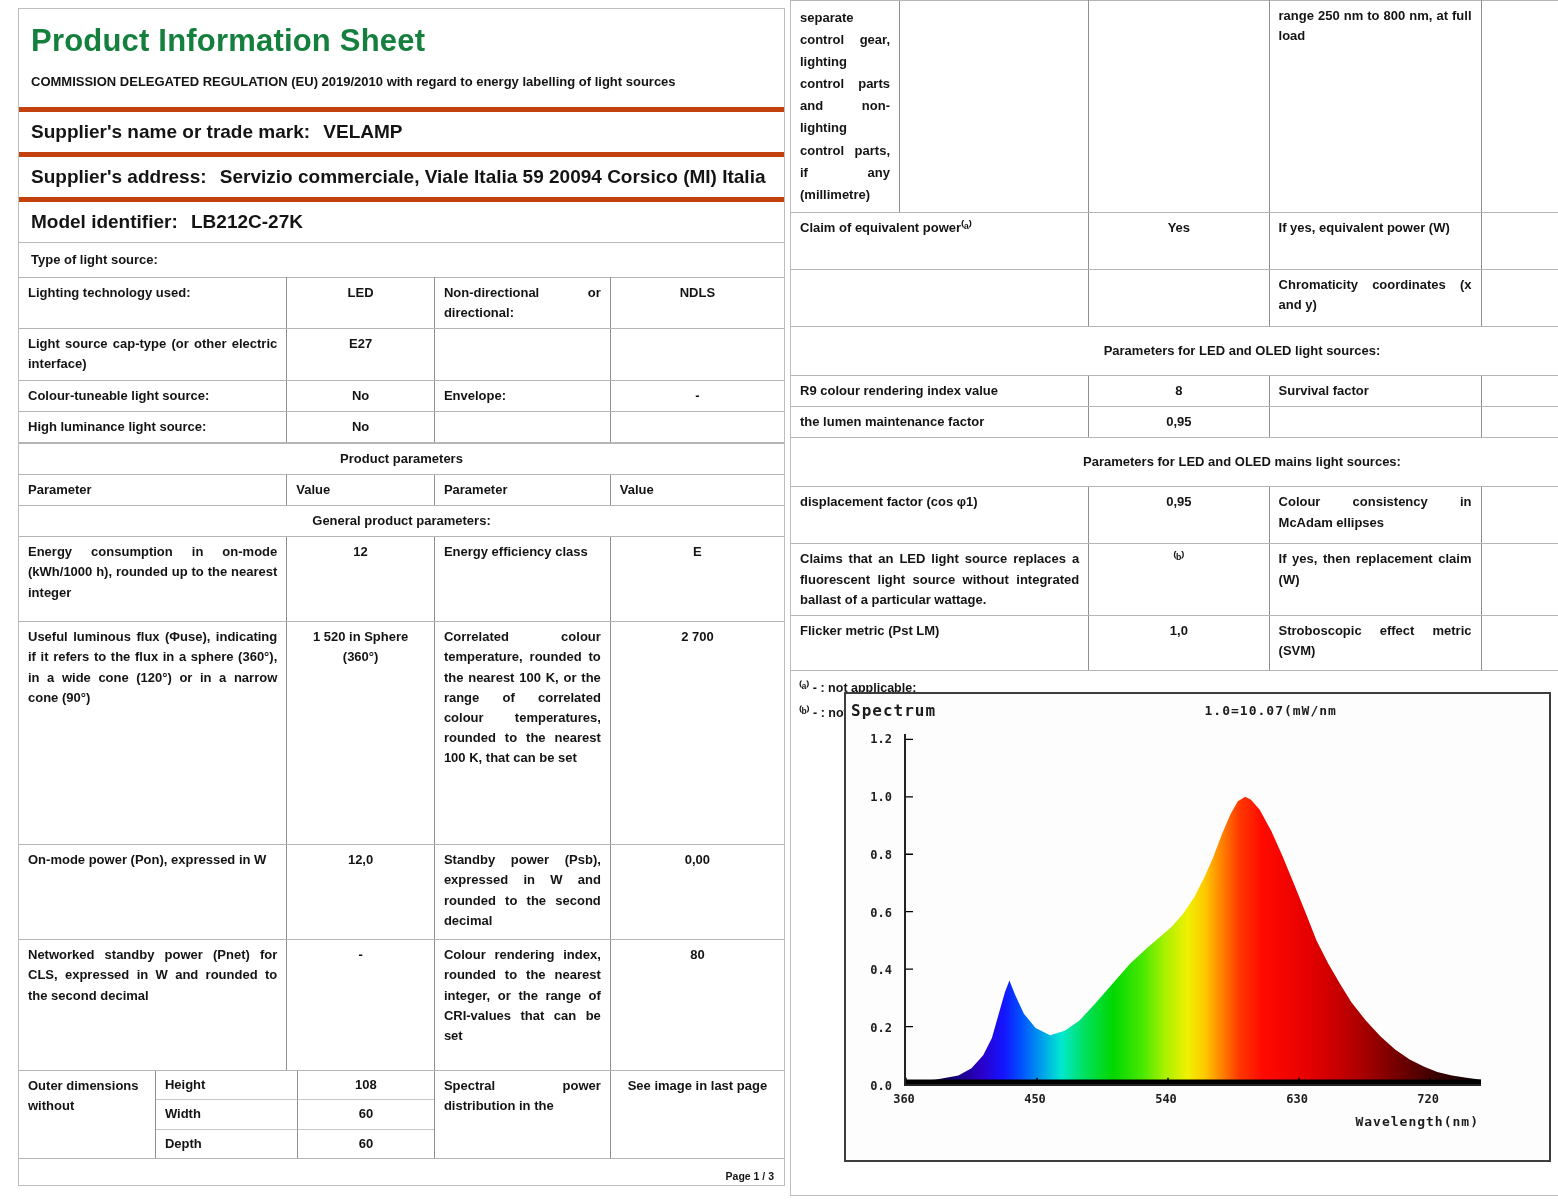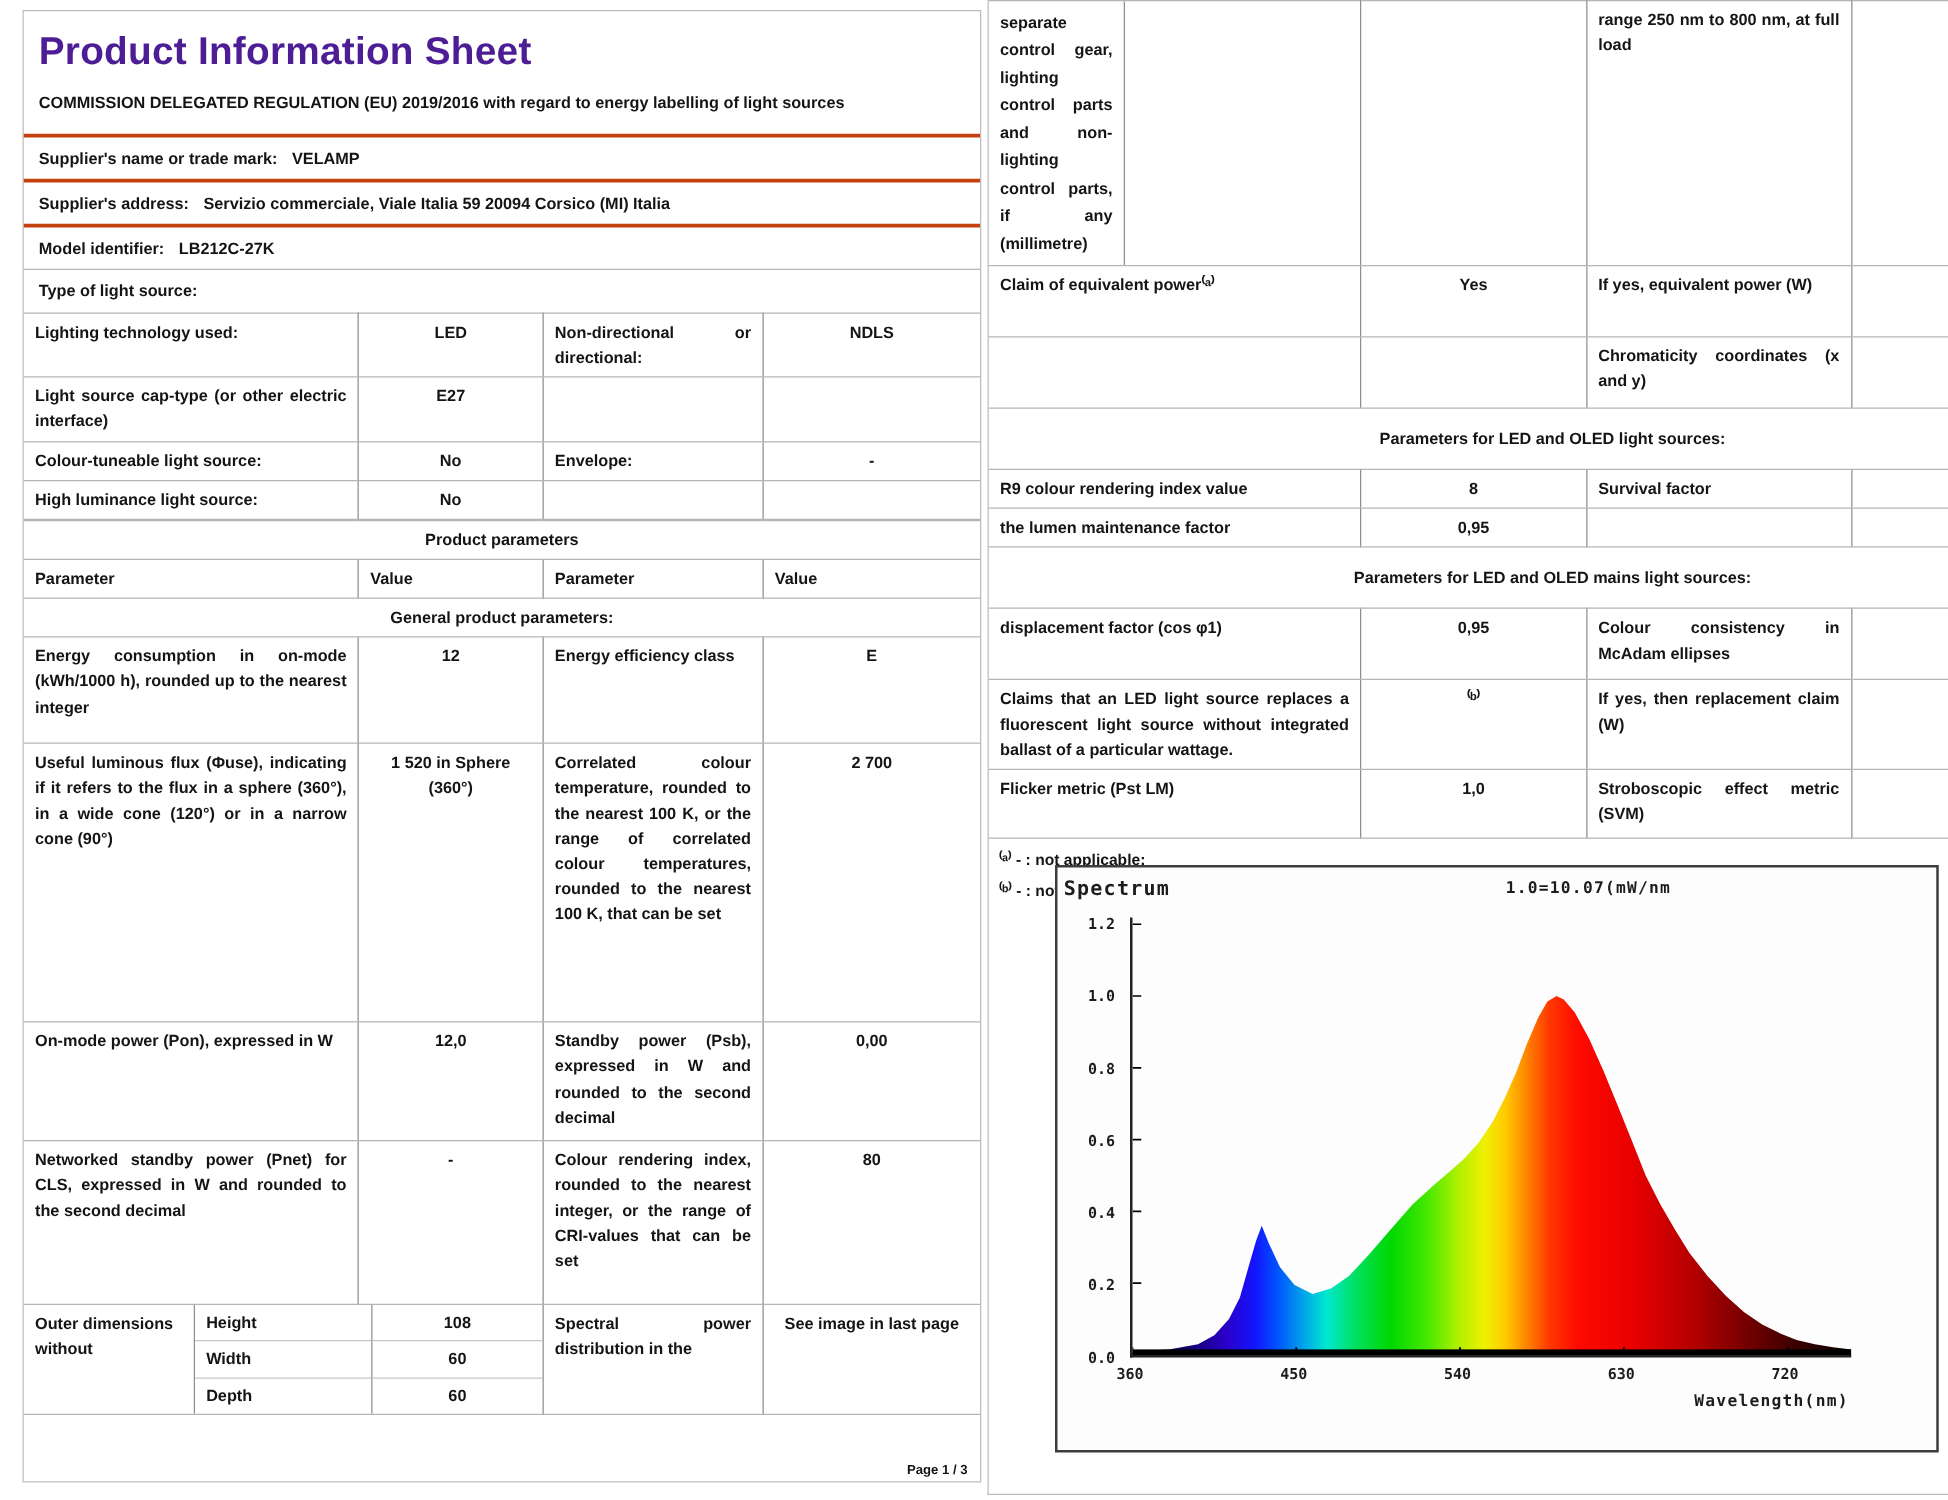--- a/index.html
+++ b/index.html
@@ -2,23 +2,23 @@
 <html><head>
 <meta charset="utf-8">
 <style>
   html,body{margin:0;padding:0;background:#ffffff;width:1558px;height:1200px;overflow:hidden;
     font-family:"Liberation Sans",sans-serif;-webkit-font-smoothing:antialiased;}
   .page{position:absolute;background:#fff;border:1px solid #bdbdbd;box-sizing:border-box;color:#141414;}
   #page1{left:18px;top:8px;width:767px;height:1178px;}
   #page2{left:790px;top:0px;width:904px;height:1196px;border-top:none;}
 
   
-  .doc-title{color:#4c1d95;font-size:31px;font-weight:bold;padding:14px 12px 4px 12px;letter-spacing:.2px;}
+  .doc-title{color:#15803d;font-size:31px;font-weight:bold;padding:14px 12px 4px 12px;letter-spacing:.2px;}
   .regulation{font-size:13px;font-weight:bold;line-height:2.0;padding:6px 14px 12px 12px;text-align:justify;}
-  .info-row{border-top:3px solid #c2410c;padding:9px 12px;font-size:13px;font-weight:bold;}
+  .info-row{border-top:5px solid #c2410c;padding:9px 12px;font-size:19px;font-weight:bold;}
   .info-row .lbl{margin-right:8px;}
   .type-heading{border-top:1px solid #b9b9b9;padding:9px 12px 10px 12px;font-size:13px;font-weight:bold;}
 
   
   table{border-collapse:collapse;width:100%;table-layout:fixed;}
   td{border-left:1px solid #8f8f8f;border-right:1px solid #8f8f8f;
      border-top:1px solid #b5b5b5;border-bottom:1px solid #b5b5b5;
      padding:5px 9px;font-size:13px;font-weight:bold;vertical-align:top;line-height:1.55;
      overflow:hidden;word-wrap:break-word;}
   td:first-child{border-left:none;} td:last-child{border-right:none;}
@@ -67,21 +67,21 @@
   .x-ticks{position:absolute;left:58px;top:396px;width:575px;height:16px;overflow:visible;}
   .xtick{position:absolute;transform:translateX(-50%);font-size:12px;font-weight:bold;top:2px;}
   .xlabel{position:absolute;left:58px;top:420px;width:575px;text-align:right;
      font-size:13px;font-weight:bold;letter-spacing:1px;}
 </style>
 </head>
 <body>
 
 <div class="page" id="page1">
   <div class="doc-title">Product Information Sheet</div>
-  <div class="regulation">COMMISSION DELEGATED REGULATION (EU) 2019/2016 with regard to energy labelling of light sources</div>
+  <div class="regulation">COMMISSION DELEGATED REGULATION (EU) 2019/2010 with regard to energy labelling of light sources</div>
 
   <div class="info-row">
     <span class="lbl">Supplier's name or trade mark:</span>
     <span>VELAMP</span>
   </div>
   <div class="info-row">
     <span class="lbl">Supplier's address:</span>
     <span>Servizio commerciale, Viale Italia 59 20094 Corsico (MI) Italia</span>
   </div>
   <div class="info-row">

